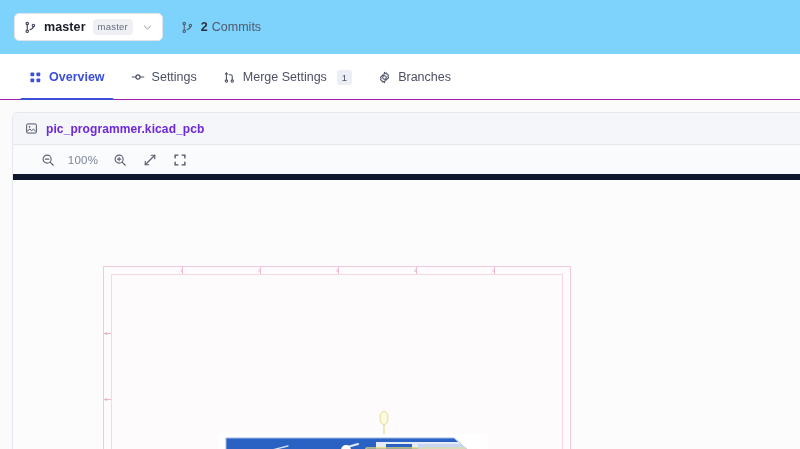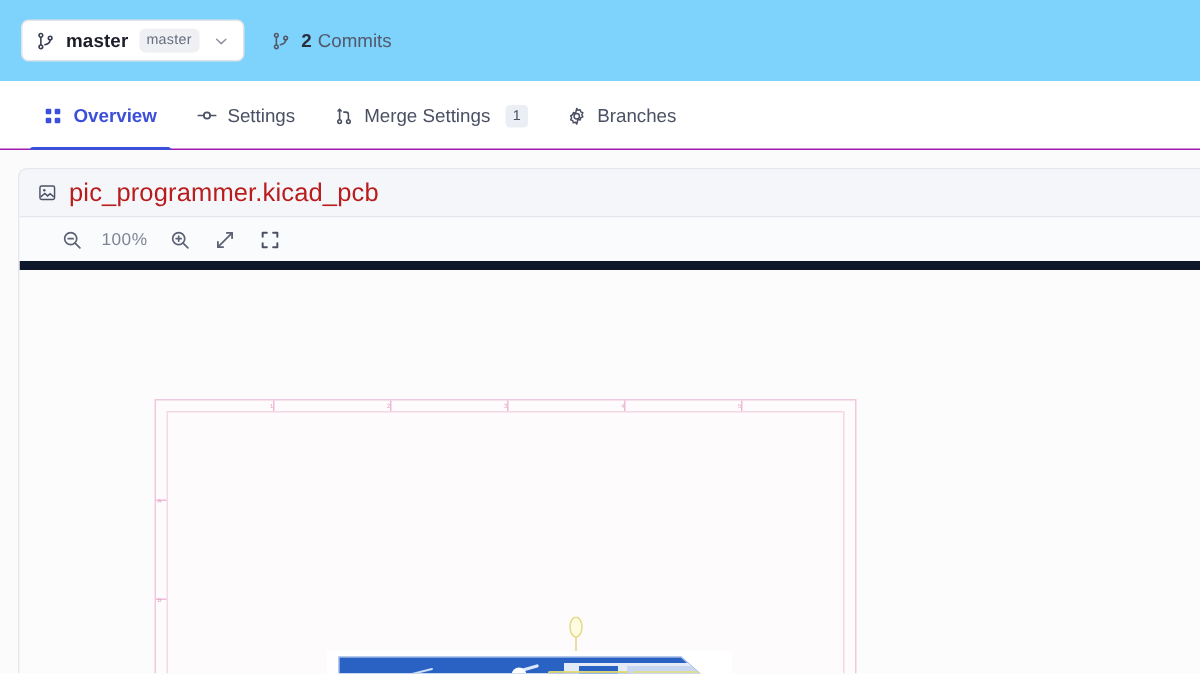--- a/index.html
+++ b/index.html
@@ -76,21 +76,21 @@
     border: 1px solid #e6e7ee; border-right: none; border-bottom: none;
     border-radius: 6px 0 0 0;
     overflow: hidden;
   }
   .viewer-head {
     height: 32px; background: #f5f6fa;
     border-bottom: 1px solid #e6e7ee;
     display: flex; align-items: center; gap: 8px; padding-left: 12px;
   }
   .viewer-head .fname {
-    font-size: 17px; font-weight: 400; color: #b91c1c; letter-spacing: .1px;
+    font-size: 12px; font-weight: 700; color: #6d28d9; letter-spacing: .1px;
   }
   .viewer-toolbar {
     height: 35px; background: #fafbfd;
     border-bottom: 6px solid #0f172a;
     display: flex; align-items: center; gap: 0; padding-left: 20px;
   }
   .tbtn {
     width: 30px; height: 26px; display: flex; align-items: center;
     justify-content: center; cursor: pointer; color: #575c70;
   }

